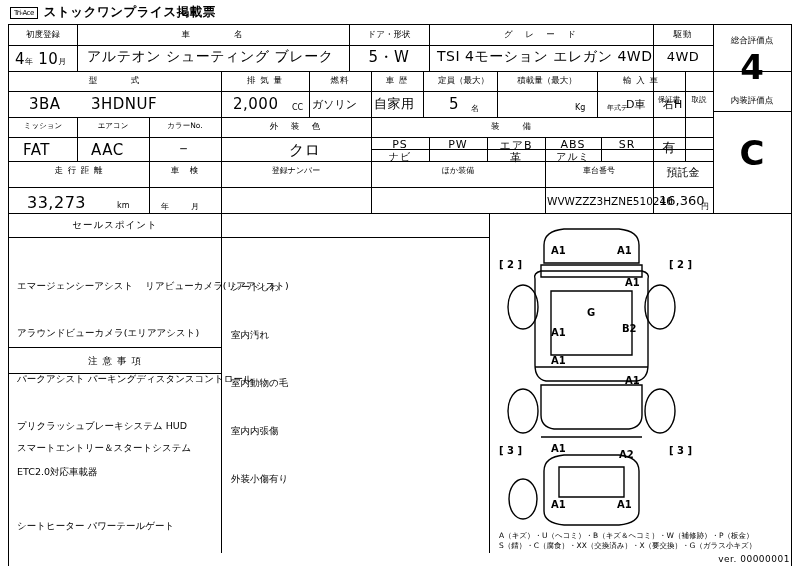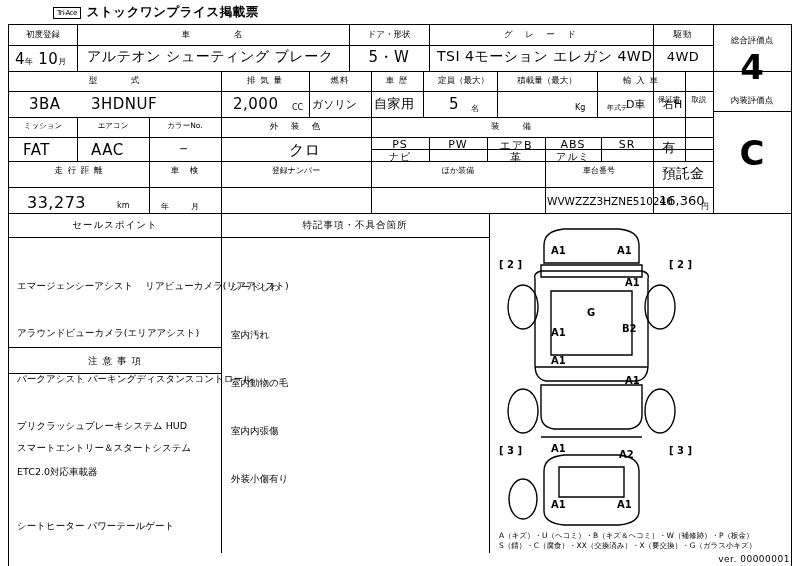--- a/index.html
+++ b/index.html
@@ -25,21 +25,20 @@
   .hdr {
     position: absolute; left: 10px; top: 4px;
     display: flex; align-items: center; gap: 6px;
   }
   .hdr-logo {
     border: 1px solid #000;
     font-size: 7px;
     padding: 1px 3px;
     letter-spacing: -0.5px;
     font-family: "DejaVu Sans", sans-serif;
-    margin-left: 43px;
   }
   .hdr-title {
     font-size: 12.5px;
     font-weight: bold;
     letter-spacing: 0.5px;
   }
   .ver {
     position: absolute; right: 10px; bottom: 2px;
     font-size: 9px;
     letter-spacing: 0.5px;
@@ -264,41 +263,38 @@
     <div class="c" style="left:212px; top:140px; width:150px;">
         <div class="lbl ls0" style="font-size:8px;">登録ナンバー</div>
       </div>
     <div class="c" style="left:362px; top:140px; width:174px;">
         <div class="lbl ls0" style="font-size:8px;">ほか装備</div>
       </div>
     <div class="c" style="left:536px; top:140px; width:108px;">
         <div class="lbl ls0" style="font-size:8px;">車台番号</div>
       </div>
     <div class="c" style="left:644px; top:140px; width:60px;">
-        <div class="lbl ls0" style="font-size:14px;">預託金</div>
+        <div class="lbl ls0" style="font-size:11px;">預託金</div>
       </div>
 
     <div class="c val" style="left:18px; top:168px; font-size:16px;">33,273</div>
     <div class="c sub" style="left:108px; top:176px;">km</div>
     <div class="c sub" style="left:152px; top:176px;">年</div>
     <div class="c sub" style="left:182px; top:176px;">月</div>
     <div class="c val" style="left:230px; top:170px;"></div>
     <div class="c" style="left:538px; top:170px; font-size:10.5px;">WVWZZZ3HZNE510240</div>
     <div class="c" style="left:650px; top:168px; font-size:13px;">16,360</div>
     <div class="c sub" style="left:692px; top:176px;">円</div>
 
     <div class="ln-v" style="left:212px; top:188px; height:340px;"></div>
     <div class="ln-v" style="left:480px; top:188px; height:340px;"></div>
 
     <div class="ln-h" style="left:0; top:212px; width:480px;"></div>
     <div class="c" style="left:0; top:194px; width:212px;">
         <div class="seclabel">セールスポイント</div>
-      </div>
-    <div class="c" style="left:212px; top:194px; width:268px;">
-        <div class="seclabel">特記事項・不具合箇所</div>
       </div>
 
     <div class="c listtxt" style="left:8px; top:222px; width:204px;">
       <div>エマージェンシーアシスト    リアビューカメラ(リアアシスト)</div>
       <div>アラウンドビューカメラ(エリアアシスト)</div>
       <div>パークアシスト パーキングディスタンスコントロール</div>
       <div>プリクラッシュブレーキシステム HUD</div>
       <div>ETC2.0対応車載器</div>
     </div>
 

